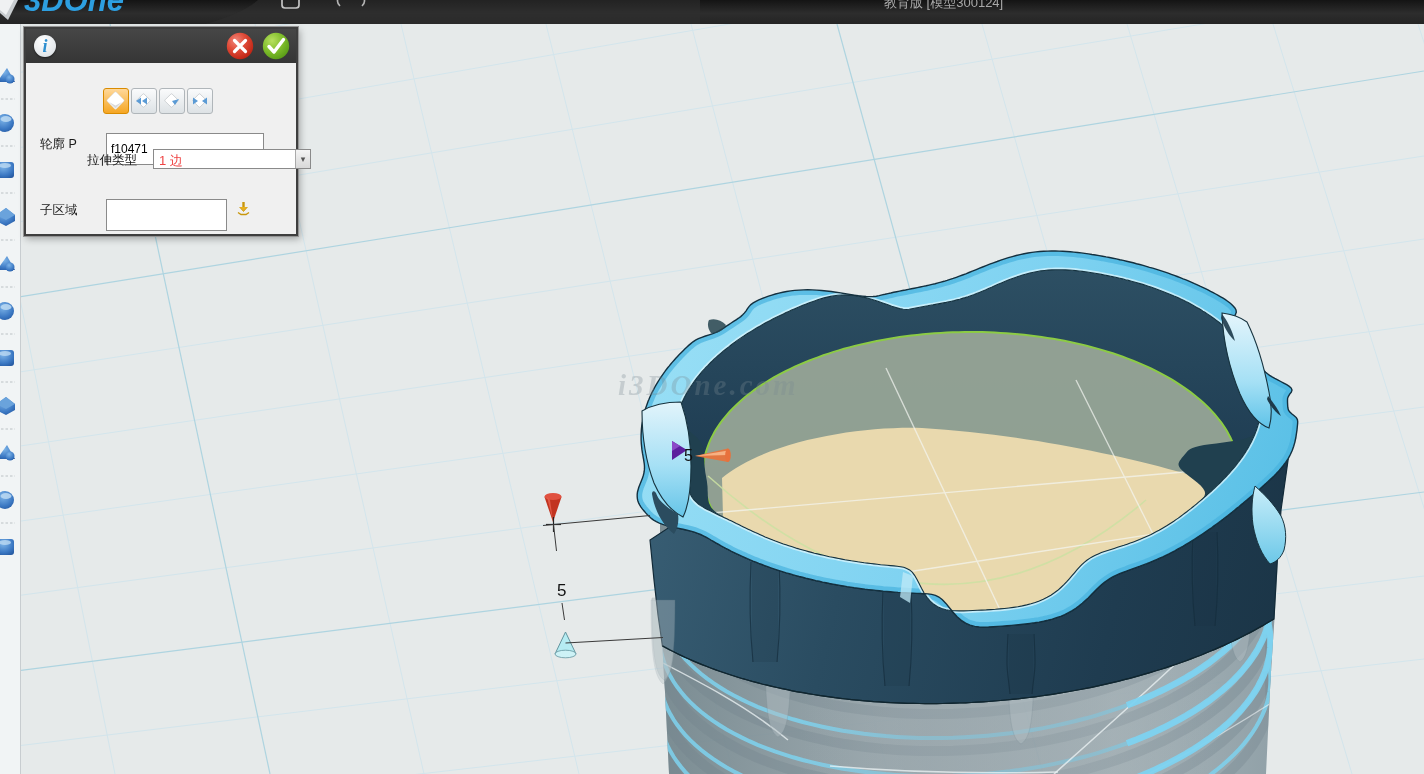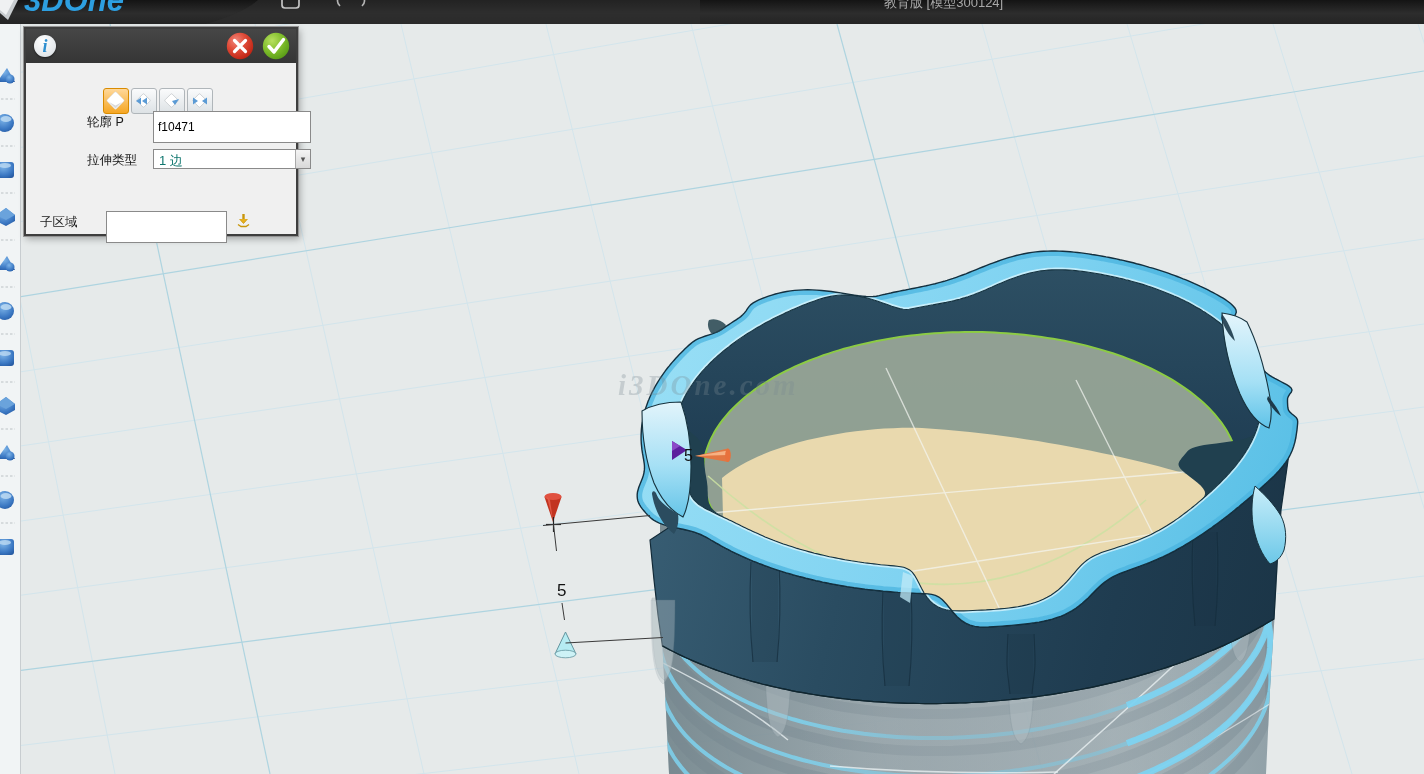--- a/index.html
+++ b/index.html
@@ -9,27 +9,27 @@
 .dhead{position:absolute;left:0;top:0;width:100%;height:34px;background:linear-gradient(#464646,#353535);}
 .infoc{position:absolute;left:8px;top:6px;width:22px;height:22px;border-radius:50%;background:radial-gradient(circle at 40% 30%,#ffffff,#e3e7ea 70%,#ccd1d5);box-shadow:0 1px 2px rgba(0,0,0,0.5);}
 .infoc span{position:absolute;left:0;top:0;width:100%;text-align:center;font-family:"Liberation Serif",serif;font-weight:bold;font-style:italic;font-size:18px;color:#2e8fd0;line-height:22px;}
 .xbtn{position:absolute;right:42px;top:3px;}
 .okbtn{position:absolute;right:6px;top:3px;}
 .dbody{position:absolute;left:0;top:34px;width:100%;height:171px;}
 .btnrow{position:absolute;left:77px;top:25px;display:flex;}
 .tbtn{width:24px;height:24px;margin-right:2px;border:1px solid #b0b6ba;border-radius:3px;background:linear-gradient(#fafbfc,#dde2e5);display:flex;align-items:center;justify-content:center;}
 .tbtn.sel{border:1px solid #d98b00;background:linear-gradient(#ffd89a,#f5a623);}
 .frow{position:absolute;left:0;height:20px;width:100%;}
-.r1{top:48px;margin-left:47px;} .r2{top:86px;margin-left:47px;} .r3{top:115px;} .r4{top:148px;}
+.r1{top:70px;} .r2{top:86px;margin-left:47px;} .r3{top:115px;} .r4{top:136px;}
 .flab{position:absolute;left:14px;top:3px;font-size:12.5px;color:#1a1a1a;}
 .fin{position:absolute;left:80px;top:0;height:18px;border:1px solid #8a8a8a;background:#fff;font-size:12px;padding:6px 4px;font-family:"Liberation Sans",sans-serif;}
 .w1{width:148px;}
 .w2{width:111px;}
 .fsel{position:absolute;left:80px;top:0;width:158px;height:20px;border:1px solid #8a8a8a;background:#fff;box-sizing:border-box;}
-.fsel span{position:absolute;left:5px;top:2px;font-size:13px;color:#0f766e;}
+.fsel span{position:absolute;left:5px;top:2px;font-size:13px;color:#ef4444;}
 .selarr{position:absolute;right:0;top:0;width:14px;height:18px;background:linear-gradient(#f4f4f4,#d8d8d8);border-left:1px solid #aaa;text-align:center;font-size:9px;color:#555;line-height:18px;}
 .dlico{position:absolute;left:210px;top:2px;}
 </style></head>
 <body>
 <div id="viewport">
 <svg width="1403" height="750" viewBox="21 24 1403 750" style="position:absolute;left:0;top:0">
 <line x1="0" y1="2" x2="1424" y2="-265" stroke="#d3e5ec" stroke-width="1"></line>
 <line x1="0" y1="76" x2="1424" y2="-181" stroke="#d3e5ec" stroke-width="1"></line>
 <line x1="0" y1="151" x2="1424" y2="-97" stroke="#d3e5ec" stroke-width="1"></line>
 <line x1="0" y1="225" x2="1424" y2="-13" stroke="#d3e5ec" stroke-width="1"></line>

